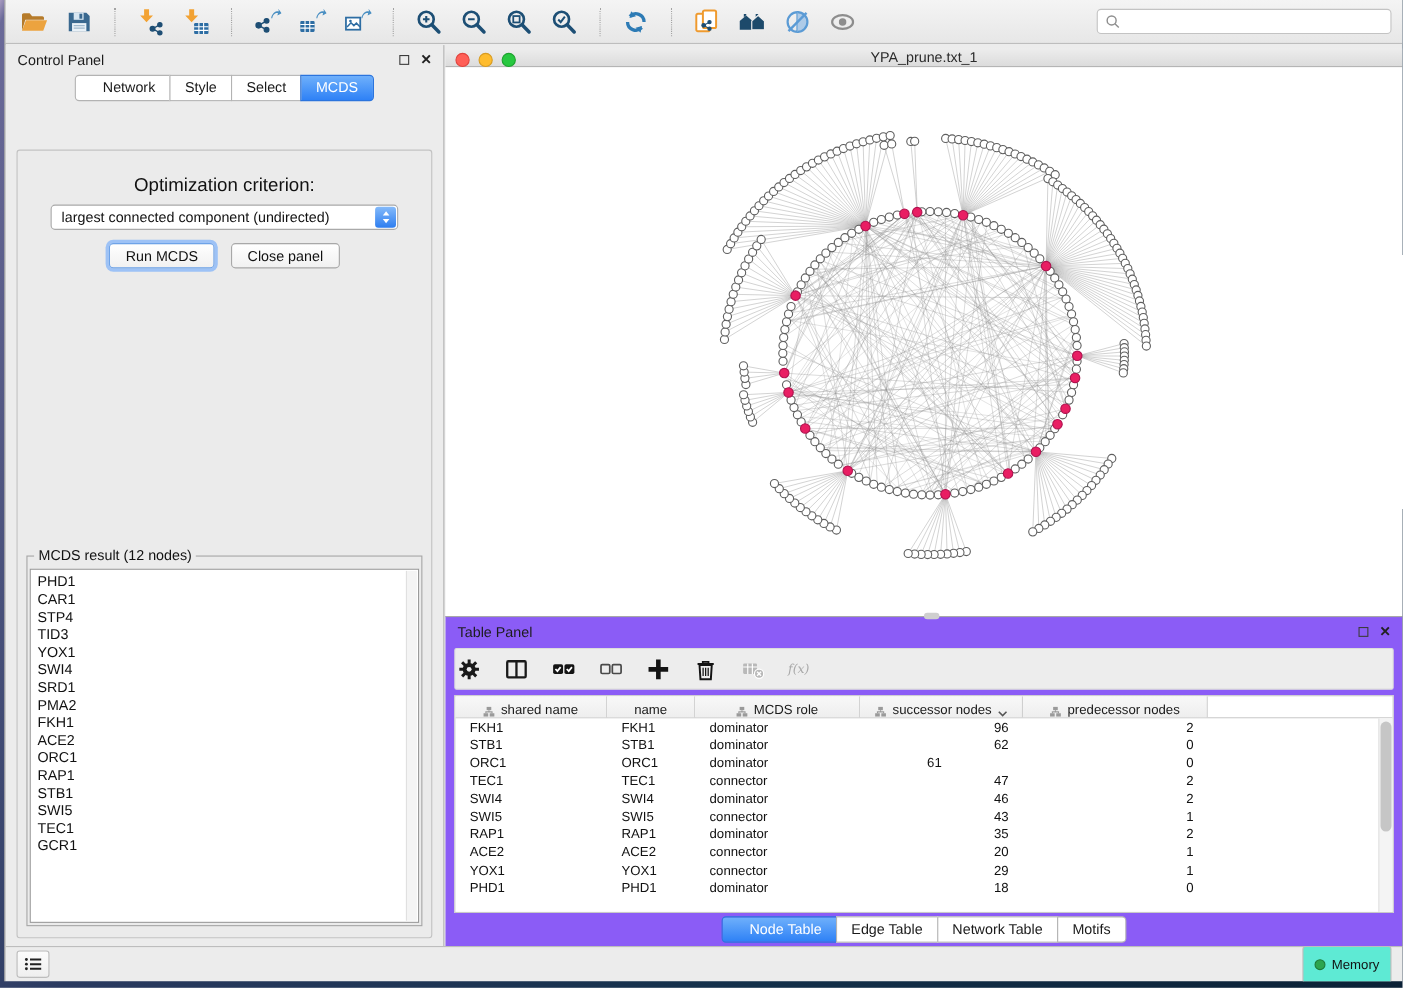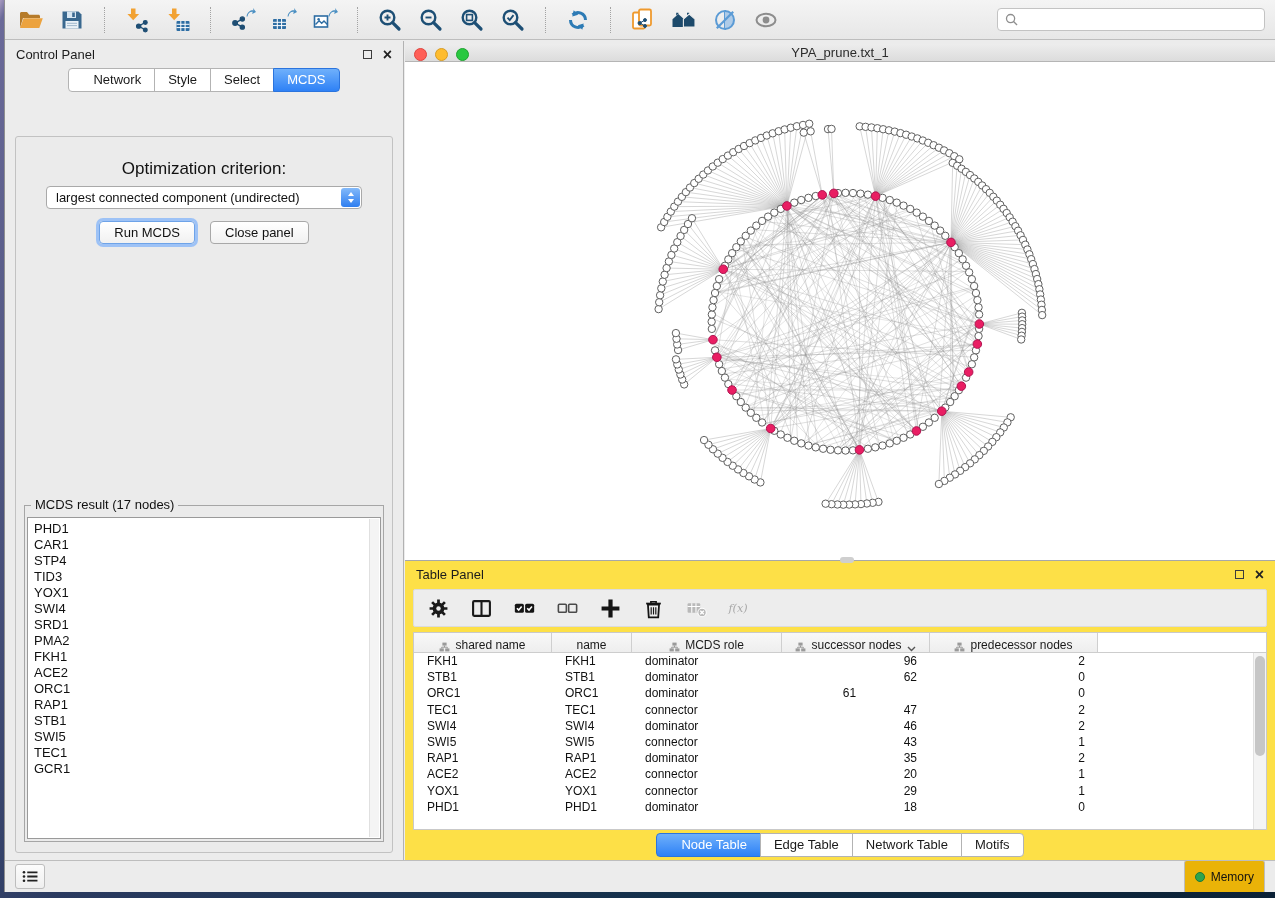--- a/index.html
+++ b/index.html
@@ -60,45 +60,45 @@
   .net-titlebar { height:21px; background:linear-gradient(#ededed,#dcdcdc); border-bottom:1px solid #b5b5b5; position:relative;
     display:flex; align-items:center; justify-content:center; font-size:13px; color:#2b2b2b; }
   .lights { position:absolute; left:9px; top:4px; display:flex; gap:8px; }
   .light { width:13px; height:13px; border-radius:50%; }
   .light.red { background:#ff5f57; border:1px solid #e0443e; }
   .light.yellow { background:#febc2e; border:1px solid #d89c22; }
   .light.green { background:#28c840; border:1px solid #1ea32f; }
   .net-canvas { flex:1; background:#fff; }
 
   
-  .tablepanel { position:absolute; left:0; right:0; top:519px; bottom:0; background:#fde047; border-top:1px solid #a8a8a8; display:flex; flex-direction:column; }
+  .tablepanel { position:absolute; left:0; right:0; top:519px; bottom:0; background:#8b5cf6; border-top:1px solid #a8a8a8; display:flex; flex-direction:column; }
   .split-handle { position:absolute; top:-4px; left:50%; width:14px; height:6px; background:#cfcfcf; border-radius:3px; }
   .tp-toolbar { margin:1px 8px 5px; height:38px; background:#ededed; border:1px solid #dcdcdc; border-radius:2px;
-    display:flex; align-items:center; padding-left:12px; gap:19px;text-decoration:underline; }
+    display:flex; align-items:center; gap:19px;text-decoration:underline; }
   .tp-btn { width:24px; height:24px; display:flex; align-items:center; justify-content:center; }
   .tp-btn svg { width:21px; height:21px; }
   .tp-btn.fx svg { width:34px; height:22px; }
   .tbl-wrap { margin:0 8px; background:#fff; border:1px solid #c9c9c9; flex:1; position:relative; overflow:hidden; }
   .tbl-header { display:flex; height:20px; border-bottom:1px solid #cdcdcd; }
   .th { display:flex; align-items:flex-end; justify-content:center; gap:5px; font-size:12px; color:#1a1a1a;
     border-right:1px solid #cfcfcf; background:linear-gradient(#f8f8f8,#eeeeee); }
   .trow { display:flex; height:16.2px; align-items:center; }
   .td { font-size:12px; color:#111; overflow:hidden; white-space:nowrap; }
   .td.txt { padding-left:13px; }
   .td.num { text-align:right; padding-right:13px; }
   .tbl-scroll { position:absolute; right:0; top:20px; bottom:0; width:13px; background:#f4f4f4; border-left:1px solid #e2e2e2; }
   .tbl-thumb { position:absolute; right:1px; top:3px; width:10px; height:100px; background:#c6c6c6; border-radius:5px; }
   .tp-tabs { height:30px; display:flex; justify-content:center; align-items:center; }
 
   
   .statusbar { position:absolute; left:0; right:0; bottom:0; height:32px; background:#ececec; border-top:1px solid #bdbdbd;
     display:flex; align-items:center; padding:0 10px; }
   .list-btn { width:30px; height:25px; border:1px solid #bdbdbd; background:linear-gradient(#fcfcfc,#efefef); border-radius:3px;
     display:flex; align-items:center; justify-content:center; }
-  .mem-btn { margin-left:auto; height:23px; border:1px solid #bdbdbd; background:#eab308; border-radius:3px;
+  .mem-btn { margin-left:auto; height:23px; border:1px solid #bdbdbd; background:#5eead4; border-radius:3px;
     display:flex; align-items:center; gap:6px; padding:16px 10px; font-size:12px; color:#111; }
   .mem-dot { width:10px; height:10px; border-radius:50%; background:#2da44e; border:1px solid #1d7a38; }
 </style>
 </head>
 <body>
 
 <div class="app">
 
   <div class="toolbar">
     <div class="tbtn">
@@ -276,21 +276,21 @@
         <span class="dd-stepper">
             <span class="chev-up"></span>
             <span class="chev-dn"></span>
           </span>
       </div>
       <div class="btnrow">
         <button class="pushbtn focusring">Run MCDS</button>
         <button class="pushbtn">Close panel</button>
       </div>
       <div class="groupbox">
-        <span class="group-label">MCDS result (17 nodes)</span>
+        <span class="group-label">MCDS result (12 nodes)</span>
         <div class="mcds-list">
           <div class="mcds-list-inner" id="mcds-list">
               <div class="list-item">PHD1</div>
               <div class="list-item">CAR1</div>
               <div class="list-item">STP4</div>
               <div class="list-item">TID3</div>
               <div class="list-item">YOX1</div>
               <div class="list-item">SWI4</div>
               <div class="list-item">SRD1</div>
               <div class="list-item">PMA2</div>

